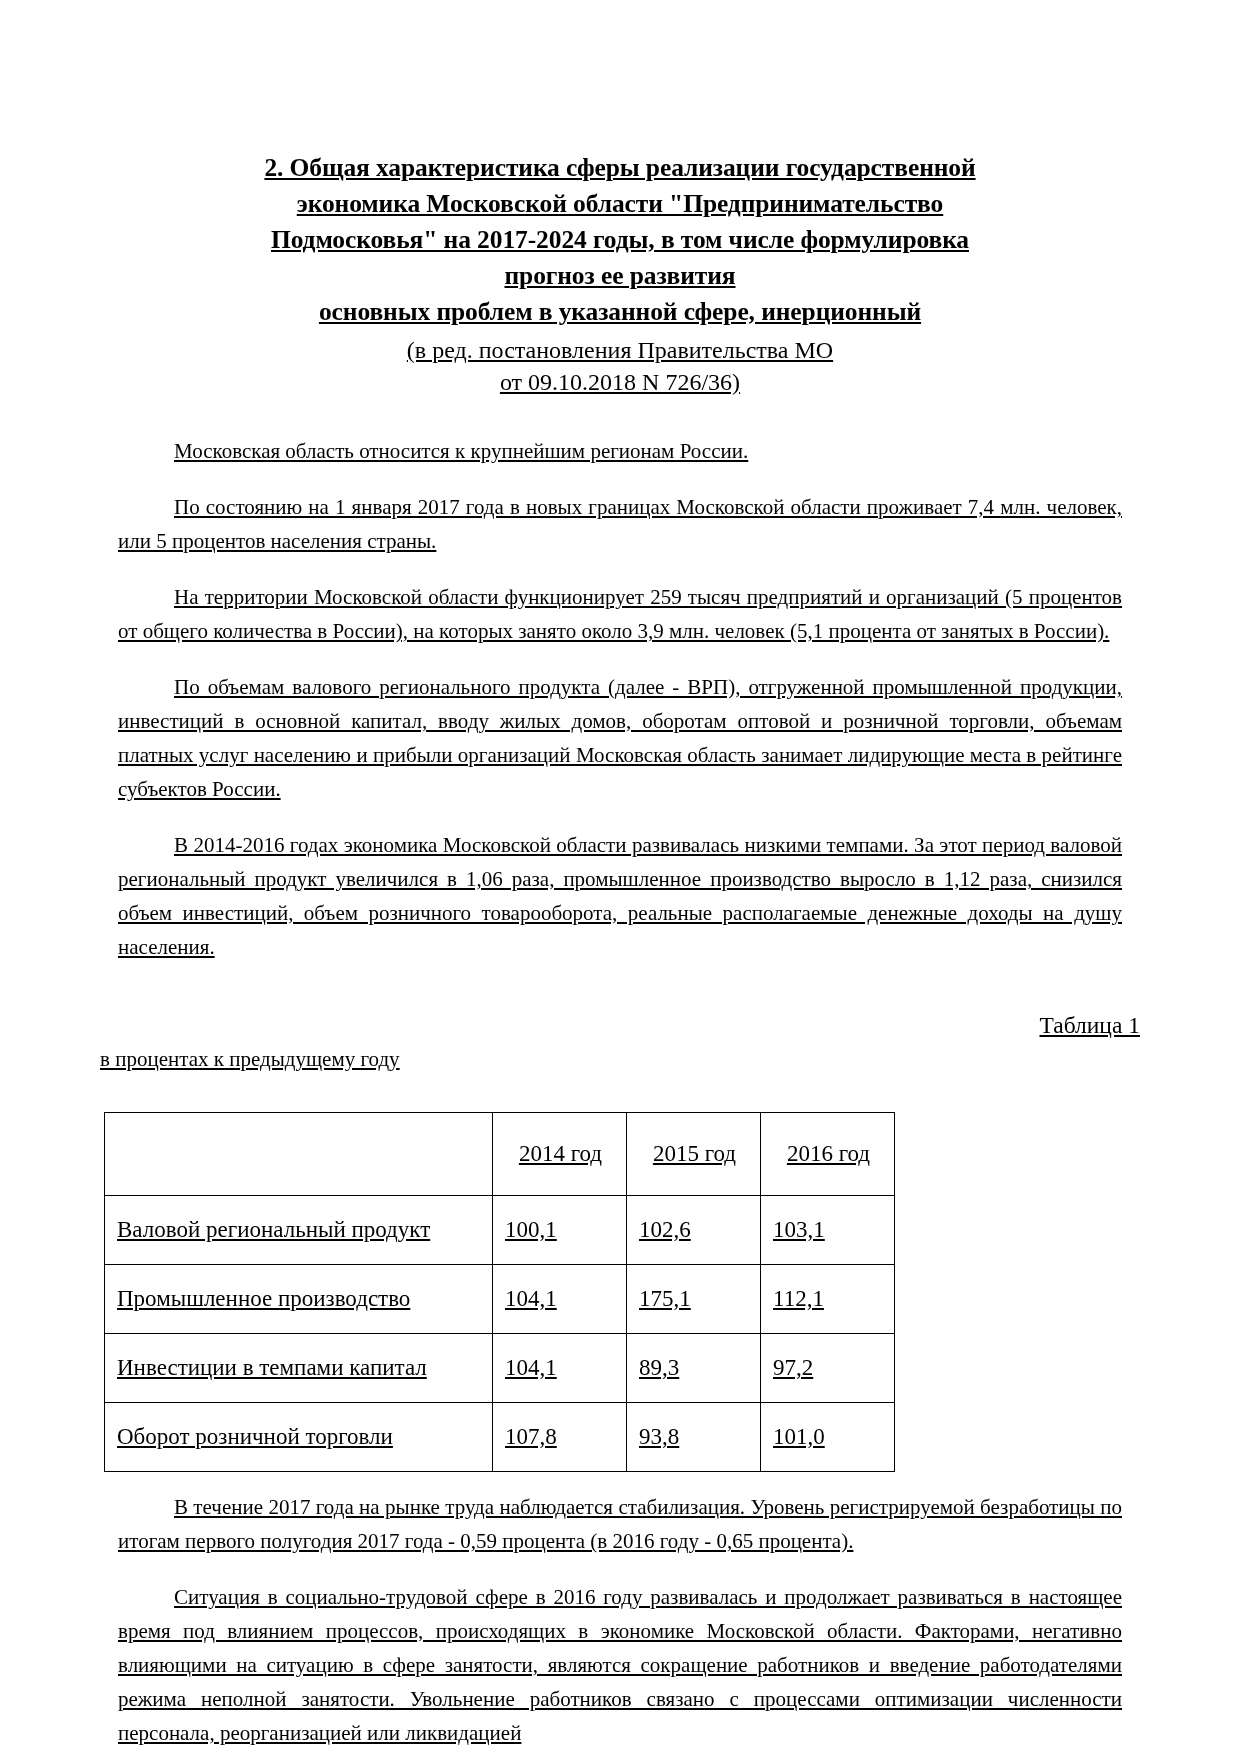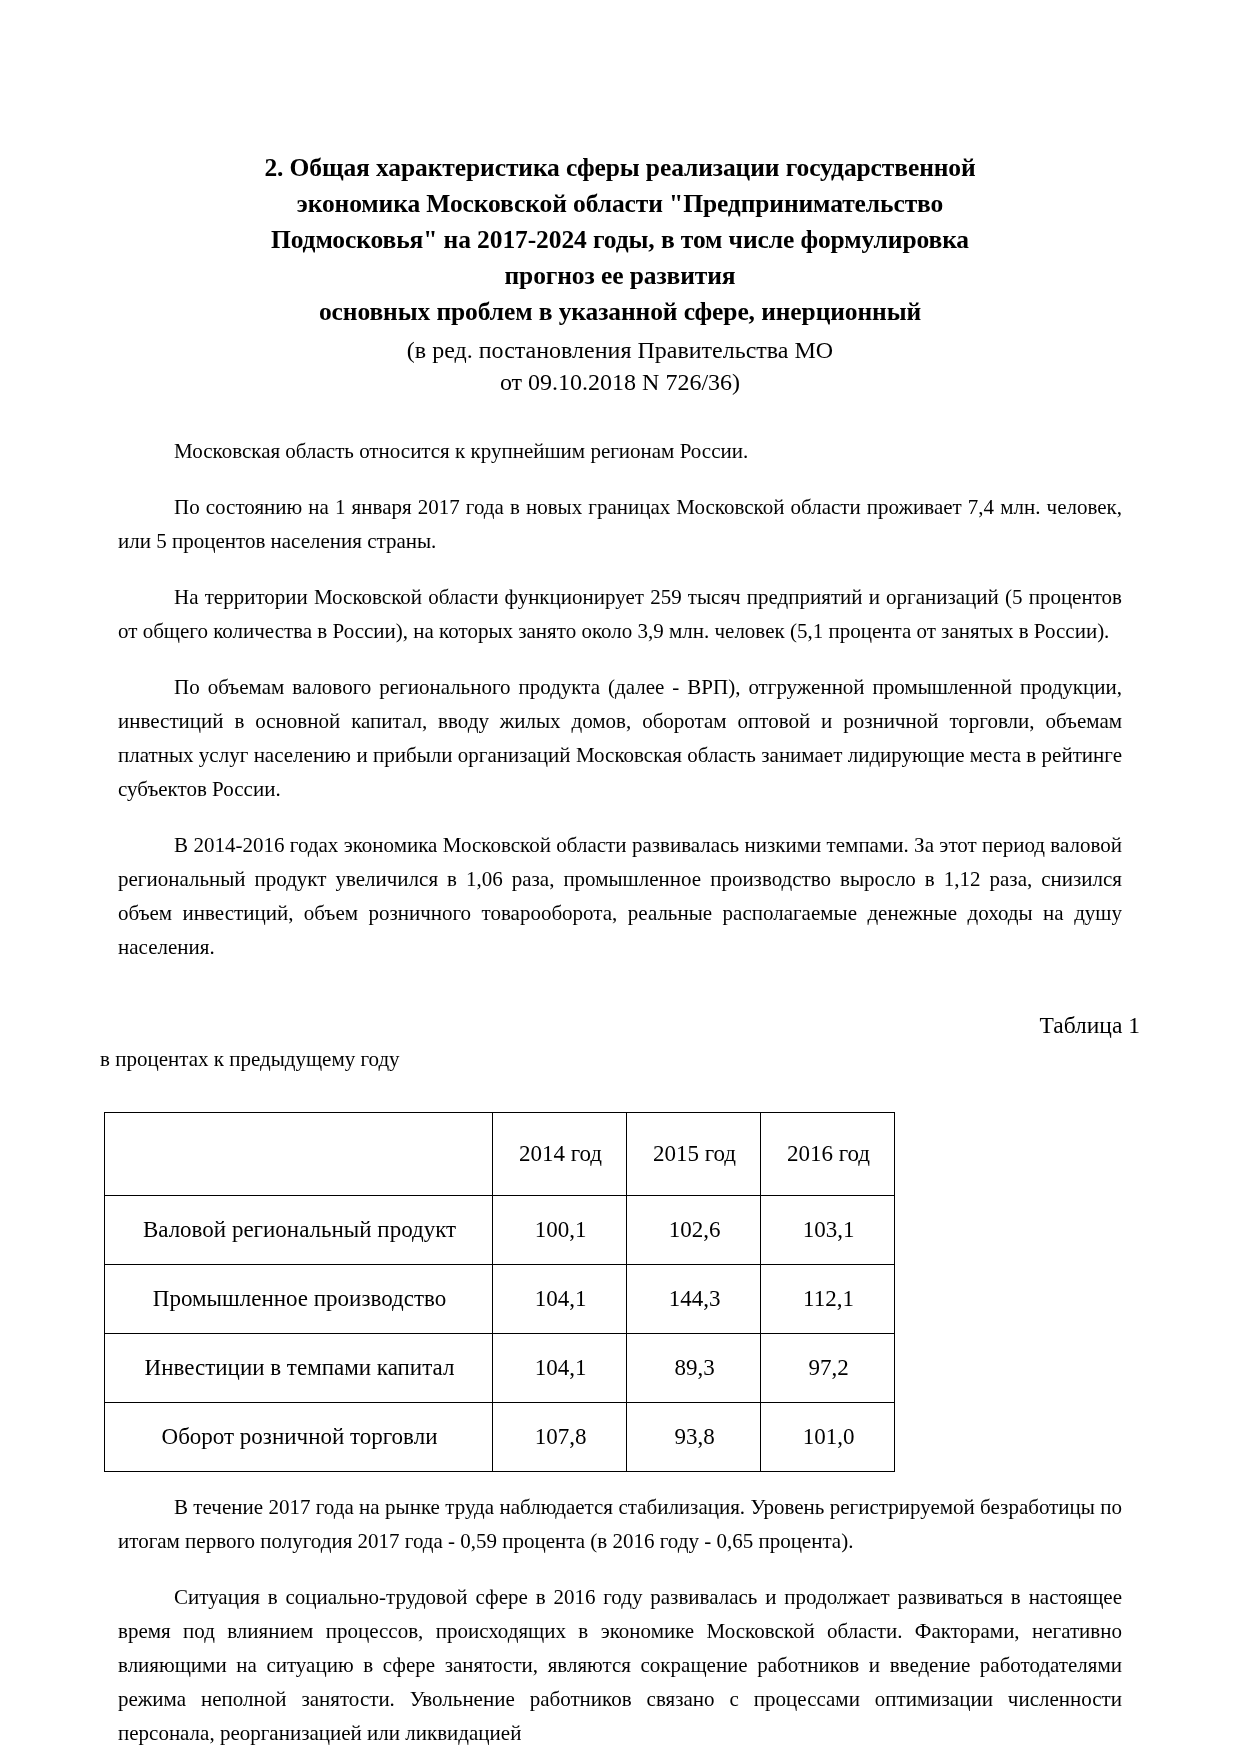--- a/index.html
+++ b/index.html
@@ -14,20 +14,21 @@
     font-family: "Liberation Serif", "DejaVu Serif", serif;
     color: #000000;
     -webkit-font-smoothing: antialiased;
   }
   .page {
     position: relative;
     width: 1240px;
     height: 1554px;
     box-sizing: border-box;
     padding: 150px 100px 48px 100px;
+    text-decoration: underline;
   }
   .doc-title {
     text-align: center;
     font-weight: bold;
     font-size: 25.5px;
     line-height: 36px;
     letter-spacing: -0.1px;
     margin: 0 auto;
     width: 760px;
   }
@@ -79,21 +80,21 @@
   table.data-table col.c-year { width: 134px; }
   table.data-table th,
   table.data-table td {
     border: 1.6px solid #000000;
     font-size: 23px;
     line-height: 30px;
     font-weight: normal;
     padding: 10px 10px 10px 12px;
     height: 48px;
     vertical-align: middle;
-    text-align: center;
+    text-align: left;
   }
   table.data-table thead th {
     text-align: center;
     height: 62px;
   }
   table.data-table thead th.blank-head {
     border-left: 1.6px solid #000000;
   }
   .tail-para {
     margin-top: 40px;
@@ -144,21 +145,21 @@
     <tbody>
       <tr>
         <td>Валовой региональный продукт</td>
         <td>100,1</td>
         <td>102,6</td>
         <td>103,1</td>
       </tr>
       <tr>
         <td>Промышленное производство</td>
         <td>104,1</td>
-        <td>144,3</td>
+        <td>175,1</td>
         <td>112,1</td>
       </tr>
       <tr>
         <td>Инвестиции в темпами капитал</td>
         <td>104,1</td>
         <td>89,3</td>
         <td>97,2</td>
       </tr>
       <tr>
         <td>Оборот розничной торговли</td>

